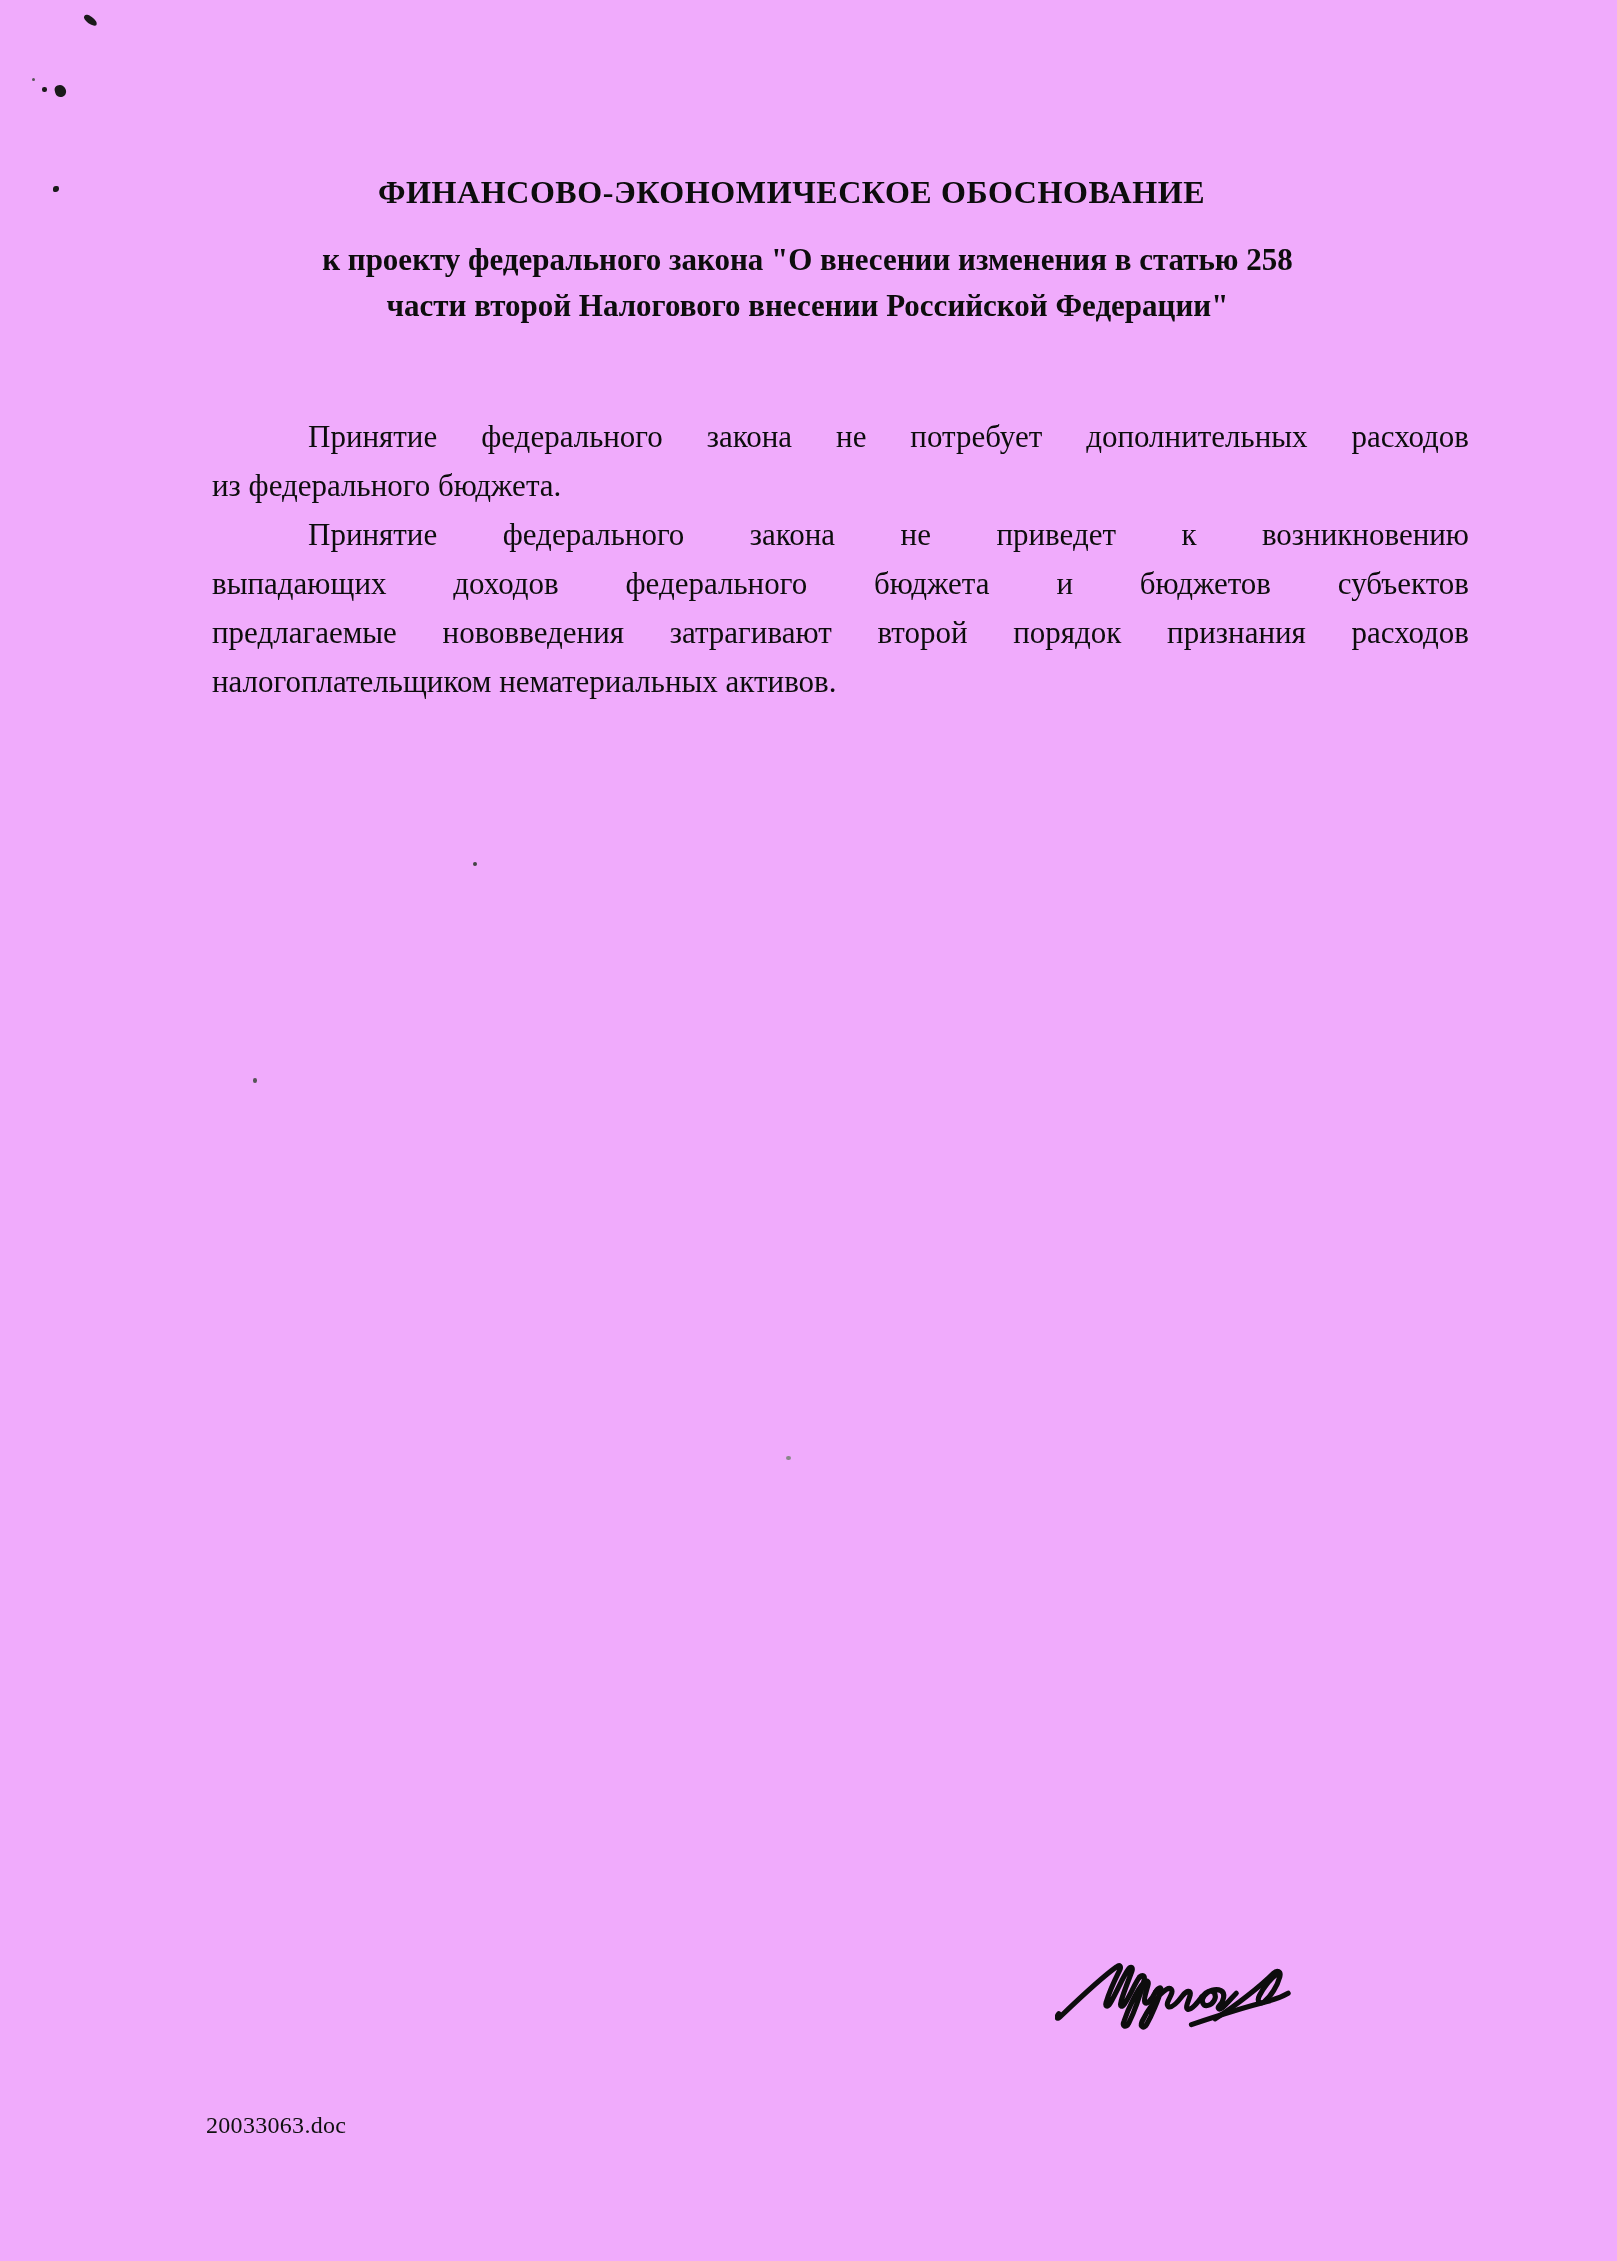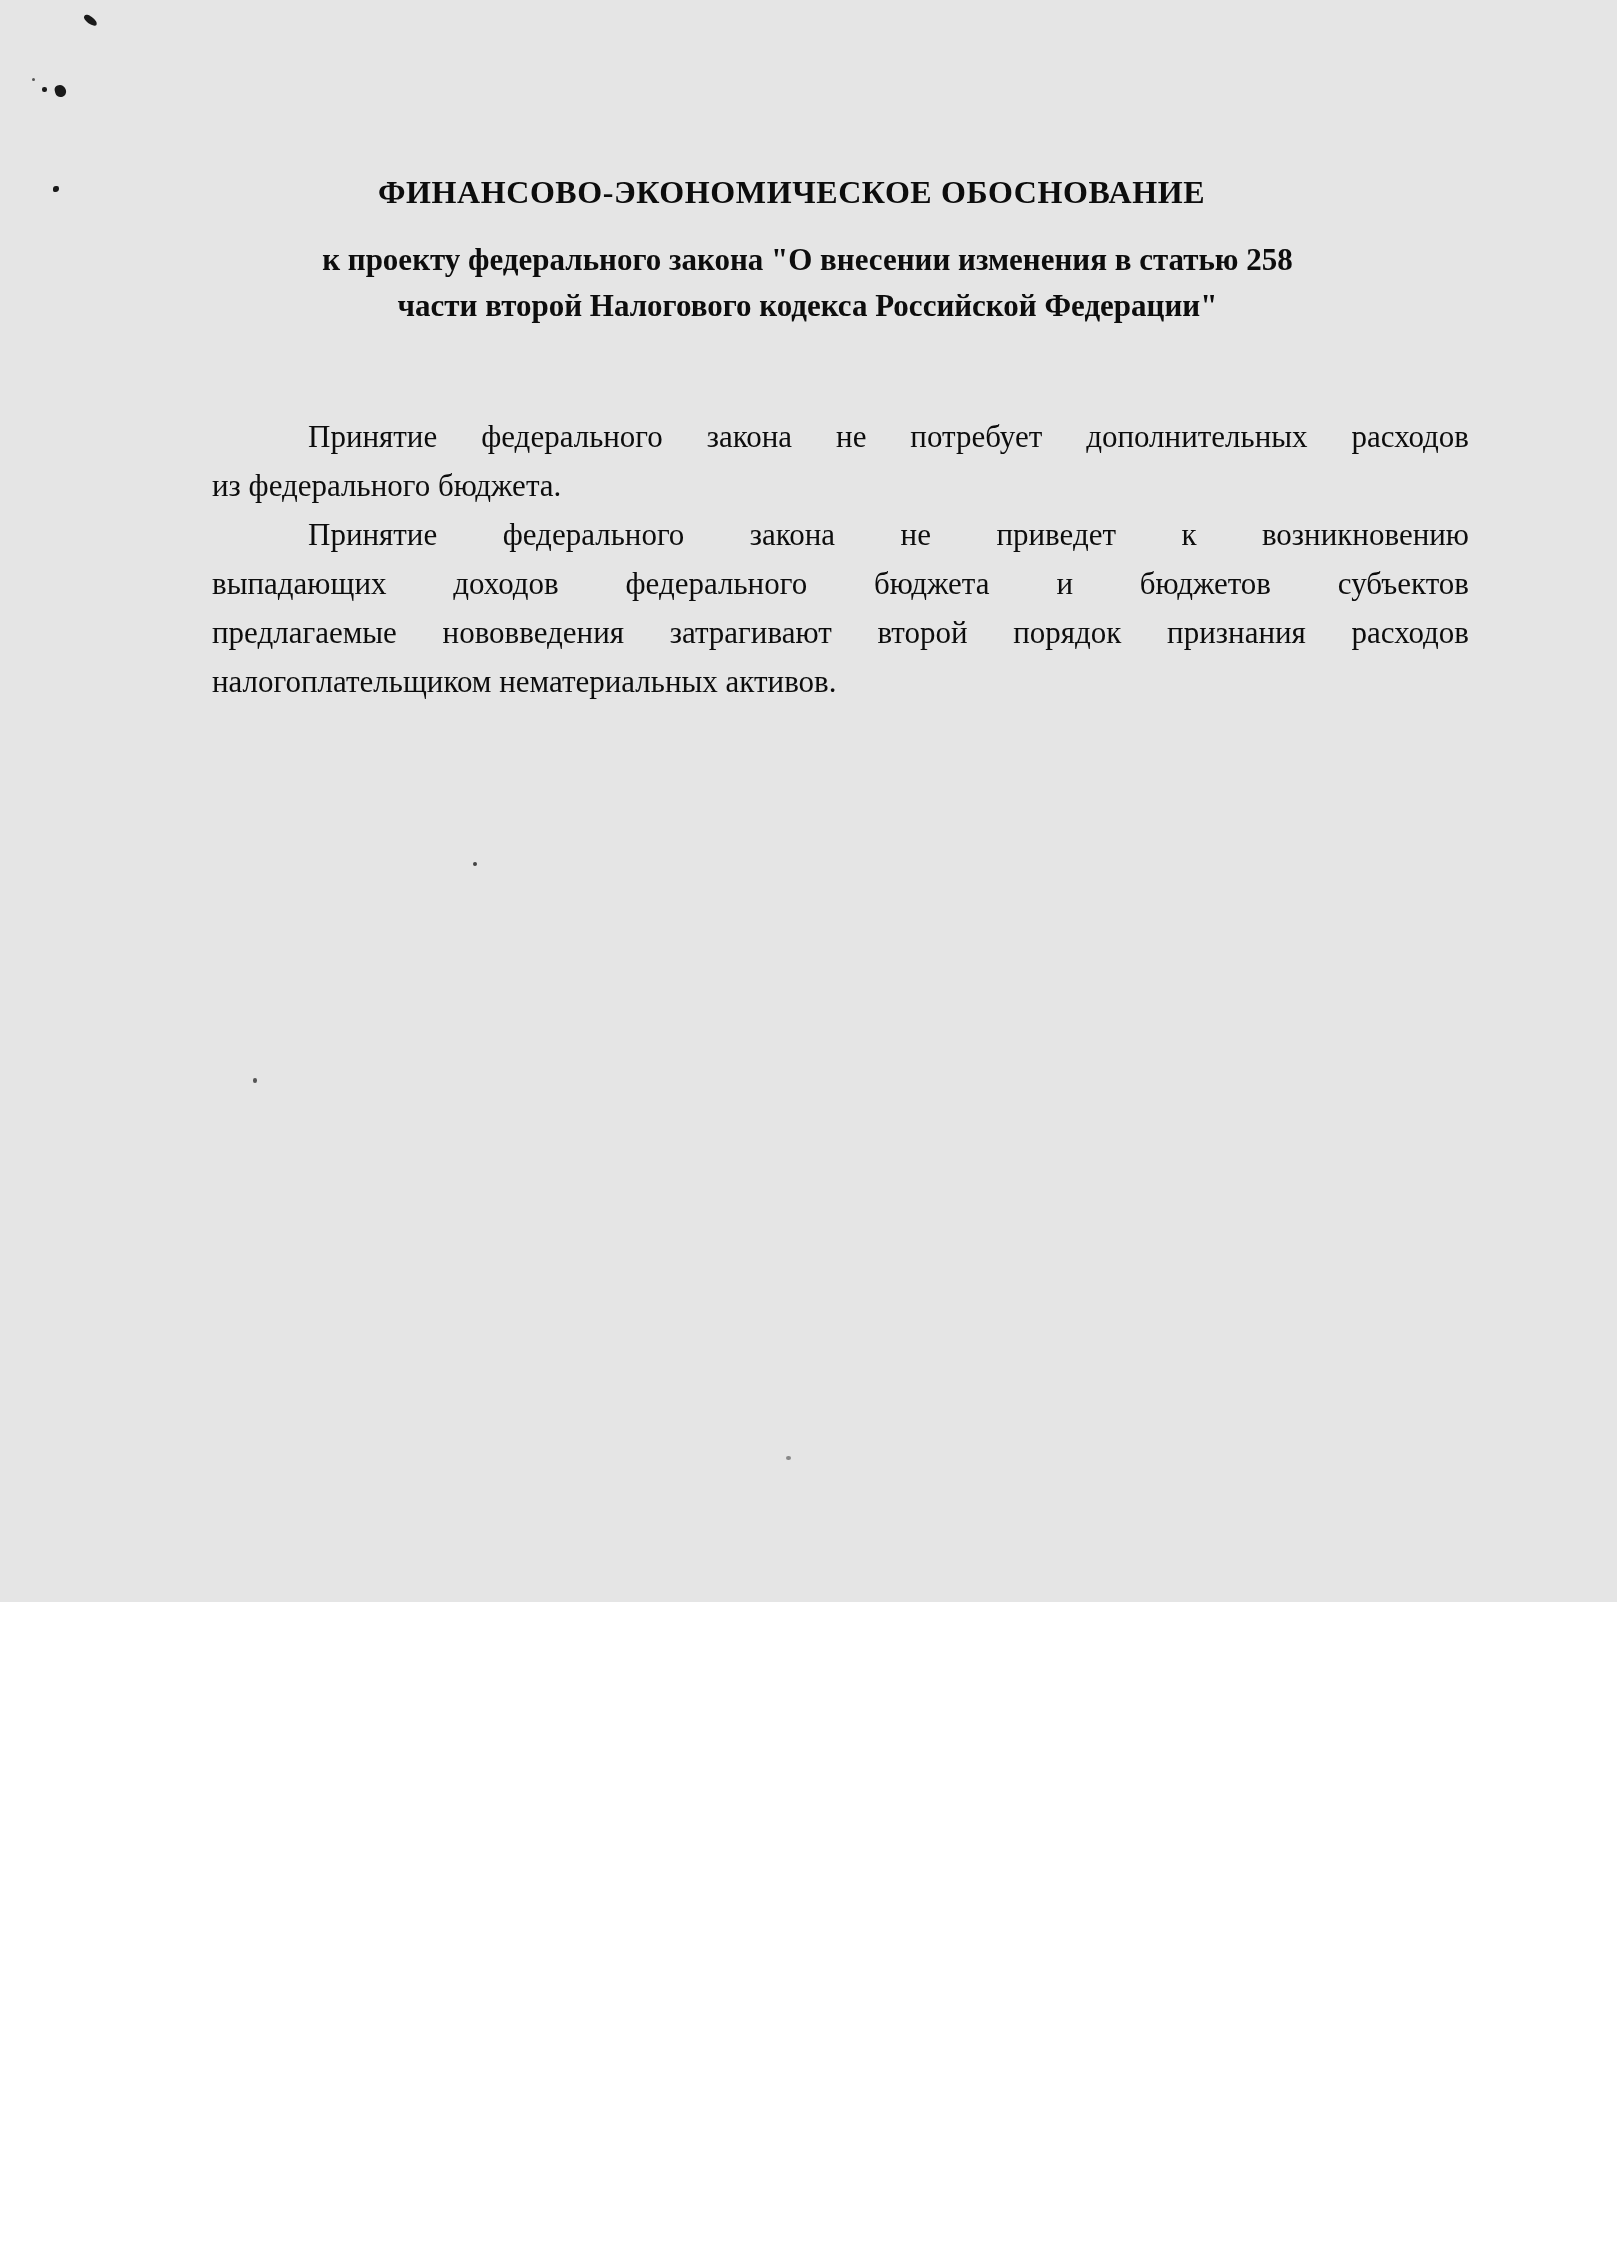--- a/index.html
+++ b/index.html
@@ -3,22 +3,22 @@
 <meta charset="utf-8">
 <style>
   html, body {
     margin: 0;
     padding: 0;
     background: #ffffff;
   }
   .page {
     position: relative;
     width: 1617px;
-    height: 1602px;
-    background: #e5e5e5;
+    height: 2261px;
+    background: #f0abfc;
     overflow: hidden;
     font-family: "Liberation Serif", "DejaVu Serif", serif;
     color: #0d0d0d;
   }
   .heading-block {
     position: absolute;
     left: 192px;
     top: 173px;
     width: 1257px;
     text-align: center;
@@ -92,21 +92,21 @@
   <div class="speck dash" style="left:55px; top:85px; width:11px; height:12.2px; transform:rotate(-15deg);"></div>
   <div class="speck" style="left:53px; top:186px; width:5.8px; height:6.4px; border-radius:60% 40% 70% 30%;"></div>
   <div class="speck" style="left:473px; top:862px; width:3.8px; height:3.8px; background:#444;"></div>
   <div class="speck" style="left:253px; top:1078px; width:3.8px; height:4.5px; background:#555;"></div>
   <div class="speck" style="left:786px; top:1456px; width:4.5px; height:3.8px; background:#888;"></div>
 
   <div class="heading-block">
     <div class="doc-title">ФИНАНСОВО-ЭКОНОМИЧЕСКОЕ ОБОСНОВАНИЕ</div>
     <div class="doc-subtitle">
       <div class="sub-line">к проекту федерального закона "О внесении изменения в статью 258</div>
-      <div class="sub-line">части второй Налогового кодекса Российской Федерации"</div>
+      <div class="sub-line">части второй Налогового внесении Российской Федерации"</div>
     </div>
   </div>
 
   <div class="body-text" id="body-text">
       <div class="text-line first-line">Принятие федерального закона не потребует дополнительных расходов</div>
       <div class="text-line last-line">из федерального бюджета.</div>
       <div class="text-line first-line">Принятие федерального закона не приведет к возникновению</div>
       <div class="text-line">выпадающих доходов федерального бюджета и бюджетов субъектов</div>
       <div class="text-line">предлагаемые нововведения затрагивают второй порядок признания расходов</div>
       <div class="text-line last-line">налогоплательщиком нематериальных активов.</div>

